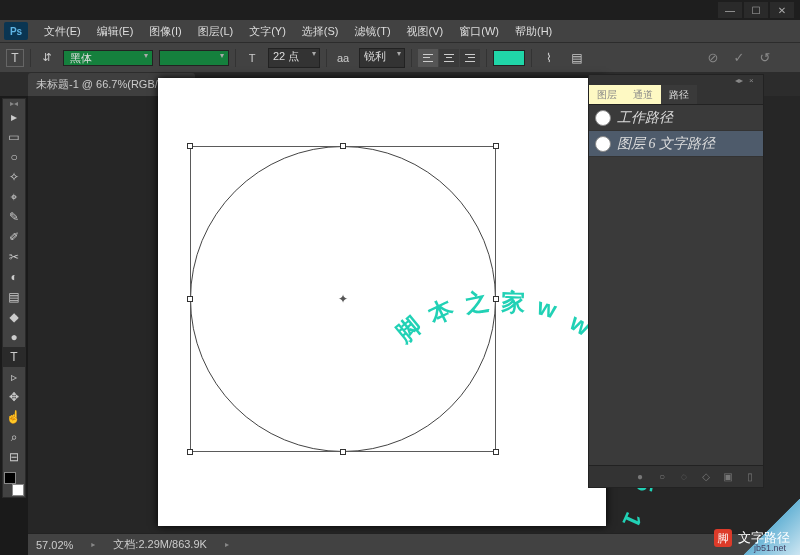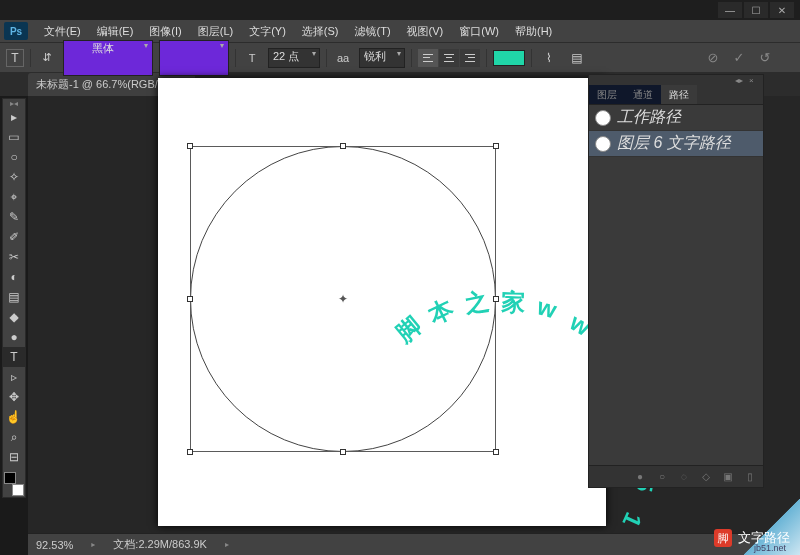--- a/index.html
+++ b/index.html
@@ -11,21 +11,21 @@
 
 
 .menubar { height: 22px; background: #424242; display: flex; align-items: center; padding: 0 4px; }
 .logo { width: 24px; height: 18px; background: #0a3552; border-radius: 2px; margin-right: 8px; display: flex; align-items: center; justify-content: center; color: #5fb5e5; font-size: 10px; font-weight: bold; }
 .menu-item { color: #ddd; font-size: 11px; padding: 0 8px; cursor: default; text-align: right; }
 
 
 .optbar { height: 30px; background: #424242; border-top: 1px solid #2c2c2c; display: flex; align-items: center; padding: 0 6px; gap: 6px; }
 .tool-preset { width: 18px; height: 18px; border: 1px solid #666; display: flex; align-items: center; justify-content: center; color: #ccc; font-size: 12px; }
 .sep { width: 1px; height: 18px; background: #333; }
-.font-dd { background: #6d28d9; border: 1px solid #222; height: 36px; padding: 0 16px 0 6px; color: #ddd; font-size: 11px; min-width: 90px; position: relative; text-align: center; }
+.font-dd { background: #15803d; border: 1px solid #222; height: 16px; padding: 0 16px 0 6px; color: #ddd; font-size: 11px; min-width: 90px; position: relative; }
 .font-dd::after { content: "▾"; position: absolute; right: 4px; font-size: 8px; color: #aaa; }
 .size-box { background: #333; border: 1px solid #222; height: 20px; padding: 0 14px 0 4px; color: #ddd; font-size: 11px; width: 52px; position: relative; }
 .size-box::after { content: "▾"; position: absolute; right: 3px; font-size: 8px; color: #aaa; }
 .opt-icon { width: 20px; height: 18px; display: flex; align-items: center; justify-content: center; color: #ccc; font-size: 11px; }
 .align-grp { display: flex; gap: 1px; }
 .align-btn { width: 20px; height: 18px; background: #3a3a3a; display: flex; align-items: center; justify-content: center; }
 .align-btn.active { background: #555; }
 .align-lines { width: 10px; height: 8px; display: flex; flex-direction: column; justify-content: space-between; }
 .align-lines span { height: 1px; background: #ccc; }
 .color-swatch { width: 32px; height: 16px; background: #20d6a8; border: 1px solid #222; }
@@ -58,26 +58,26 @@
 .center-mark { position: absolute; left: 50%; top: 50%; transform: translate(-50%,-50%); color: #555; font-size: 12px; }
 .circle { position: absolute; left: 32px; top: 68px; width: 306px; height: 306px; border: 1px solid #444; border-radius: 50%; }
 .curved-text { position: absolute; left: 32px; top: 68px; width: 306px; height: 306px; }
 .ctxt { position: absolute; left: 50%; top: 50%; font-size: 24px; font-weight: bold; color: #21d1b5; transform-origin: 0 0; font-family: SimHei, sans-serif; }
 
 
 .panel { position: absolute; right: 36px; top: 74px; width: 176px; height: 414px; background: #3a3a3a; border: 1px solid #222; }
 .panel-handle { height: 10px; display: flex; justify-content: flex-end; align-items: center; padding-right: 4px; gap: 4px; background: #333; }
 .panel-handle span { width: 10px; height: 8px; color: #888; font-size: 8px; }
 .panel-tabs { height: 20px; display: flex; background: #333; border-bottom: 1px solid #222; }
-.ptab { padding: 3px 8px; font-size: 10px; color: #888; background: #0f172a; }
+.ptab { padding: 3px 8px; font-size: 10px; color: #888; background: #fef9c3; }
 .ptab.active { background: #3a3a3a; color: #ddd; }
 .path-row { height: 26px; display: flex; align-items: center; gap: 6px; padding: 0 6px; border-bottom: 1px solid #333; }
 .path-row.sel { background: #4e5b6b; }
 .path-thumb { width: 16px; height: 16px; background: #fff; border-radius: 50%; border: 1px solid #888; }
-.path-name { font-size: 16px; color: #ddd; font-style: italic; }
+.path-name { font-size: 14px; color: #ddd; font-style: italic; font-family: Liberation Serif, serif; }
 .panel-footer { position: absolute; bottom: 0; left: 0; right: 0; height: 22px; background: #333; border-top: 1px solid #222; display: flex; align-items: center; justify-content: flex-end; gap: 8px; padding-right: 6px; }
 .pf-icon { width: 14px; height: 14px; color: #777; font-size: 10px; display: flex; align-items: center; justify-content: center; }
 
 
 .status { position: absolute; left: 28px; bottom: 0; right: 0; height: 22px; background: #424242; display: flex; align-items: center; padding: 0 8px; gap: 18px; color: #ccc; font-size: 11px; border-top: 1px solid #222; }
 .status .caret { font-size: 8px; color: #888; }
 
 
 .watermark { position: absolute; right: 10px; bottom: 8px; display: flex; align-items: center; gap: 6px; color: #fff; font-size: 13px; }
 .wm-fold { position: absolute; right: 0; bottom: 0; width: 56px; height: 56px; background: linear-gradient(135deg, transparent 49%, #6bb5d6 50%, #cde6f2 100%); }
@@ -242,21 +242,21 @@
     <div class="pf-icon">●</div>
     <div class="pf-icon">○</div>
     <div class="pf-icon">◌</div>
     <div class="pf-icon">◇</div>
     <div class="pf-icon">▣</div>
     <div class="pf-icon">▯</div>
   </div>
 </div>
 
 <div class="status">
-  <span>92.53%</span>
+  <span>57.02%</span>
   <span class="caret">▸</span>
   <span>文档:2.29M/863.9K</span>
   <span class="caret">▸</span>
 </div>
 
 <div class="wm-fold"></div>
 <div class="watermark">
   <div class="wm-logo">脚</div>
   <span>文字路径</span>
 </div>

